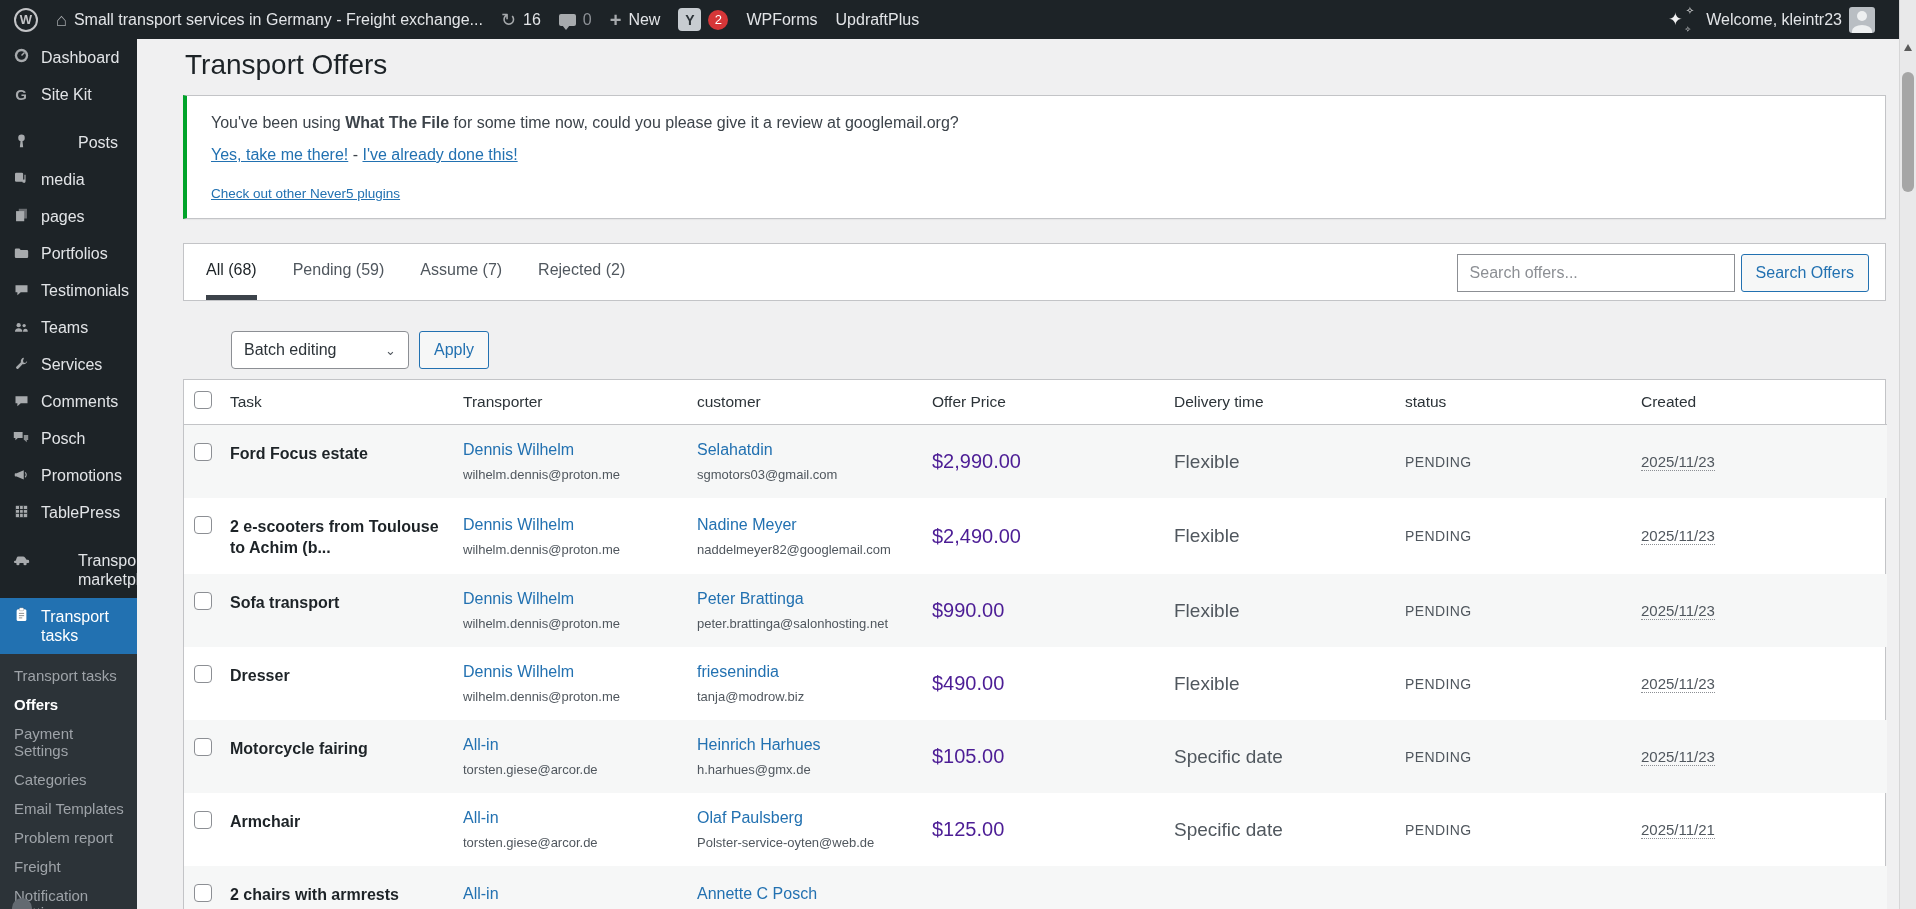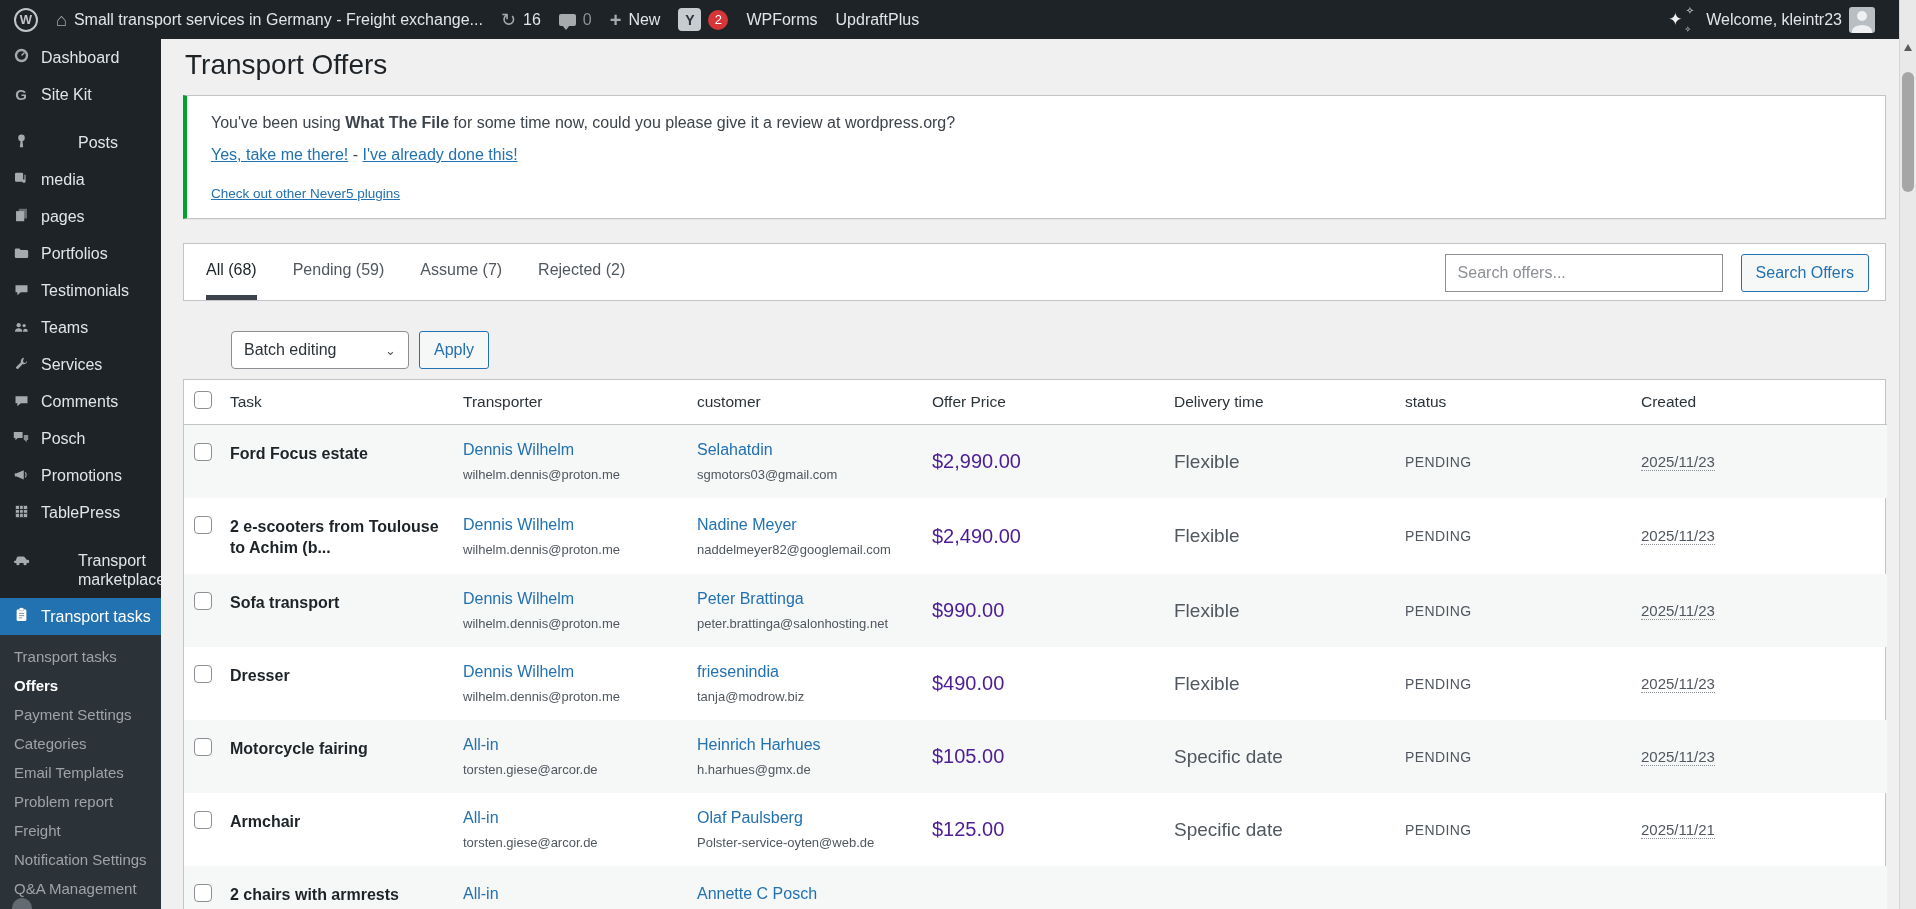--- a/index.html
+++ b/index.html
@@ -26,21 +26,21 @@
   .red-badge { min-width:20px; height:20px; padding:0 5px; background:#d63638; color:#fff; border-radius:10px; font-size:13px; display:flex; align-items:center; justify-content:center; }
   .sparkle { position:relative; width:26px; height:24px; color:#f0f0f1; }
   .sparkle .s1 { position:absolute; left:0; top:1px; font-size:17px; }
   .sparkle .s2 { position:absolute; right:0; top:-3px; font-size:10px; }
   .sparkle .s3 { position:absolute; right:3px; bottom:-2px; font-size:8px; }
   .avatar { width:26px; height:26px; background:#b9bec3; border-radius:3px; position:relative; overflow:hidden; }
   .avatar::before { content:""; position:absolute; top:4px; left:8px; width:10px; height:10px; border-radius:50%; background:#eef0f1; }
   .avatar::after { content:""; position:absolute; bottom:-4px; left:3px; width:20px; height:12px; border-radius:50% 50% 0 0; background:#eef0f1; }
 
   
-  .sidebar { position:fixed; top:39px; left:0; bottom:0; width:161px; background:#1d2327; z-index:40; overflow:hidden; }
+  .sidebar { position:fixed; top:39px; left:0; bottom:0; width:137px; background:#1d2327; z-index:40; overflow:hidden; }
   .menu-item { display:flex; align-items:flex-start; gap:10px; padding:9px 6px 9px 11px; color:#e2e4e7; font-size:16px; line-height:19px; cursor:pointer; }
   .menu-item .mi-icon { width:20px; min-width:20px; text-align:center; color:#a7aaad; font-size:15px; line-height:19px; }
   .menu-item.group-start { margin-top:11px;gap:47px; }
   .menu-item.active { background:#2271b1; color:#fff; }
   .menu-item.active .mi-icon { color:#fff; }
   .submenu { background:#2c3338; padding:7px 0 10px 0; }
   .submenu-item { padding:6px 8px 6px 14px; font-size:15px; color:#9ea3a8; cursor:pointer; }
   .submenu-item.current { color:#fff; font-weight:bold; }
   .collapse-dot { position:absolute; left:12px; bottom:-9px; width:20px; height:20px; border-radius:50%; background:#636a71; }
 
@@ -247,37 +247,37 @@
         <div class="submenu-item">Q&amp;A Management</div>
       </div>
     </div>
   <span class="collapse-dot"></span>
 </div>
 
 <div class="main">
   <h1 class="page-title">Transport Offers</h1>
 
   <div class="notice">
-    <p><span>You've been using </span><b>What The File</b><span> for some time now, could you please give it a review at wordpress.org?</span></p>
+    <p><span>You've been using </span><b>What The File</b><span> for some time now, could you please give it a review at googlemail.org?</span></p>
     <p>
       <a>Yes, take me there!</a><span> - </span><a>I've already done this!</a>
     </p>
     <a class="small-link">Check out other Never5 plugins</a>
   </div>
 
   <div class="tabs-card">
     <div style="display:flex">
         <div class="tab active">All (68)</div>
         <div class="tab">Pending (59)</div>
         <div class="tab">Assume (7)</div>
         <div class="tab">Rejected (2)</div>
       </div>
     <div class="tabs-search">
       <input class="search-input" placeholder="Search offers..." style="">
-      <button class="btn" style="margin-left:18px">Search Offers</button>
+      <button class="btn" style="margin-left:6px">Search Offers</button>
     </div>
   </div>
 
   <div class="bulk-row">
     <div class="bulk-select">
       <span>Batch editing</span>
       <span class="chev">⌄</span>
     </div>
     <button class="btn">Apply</button>
   </div>

